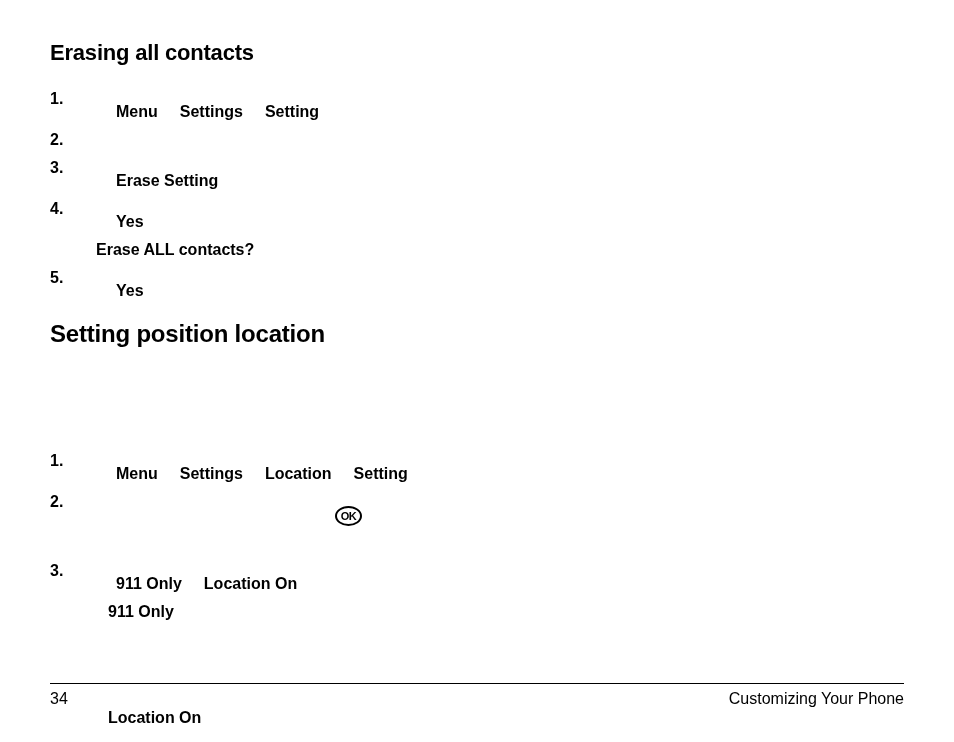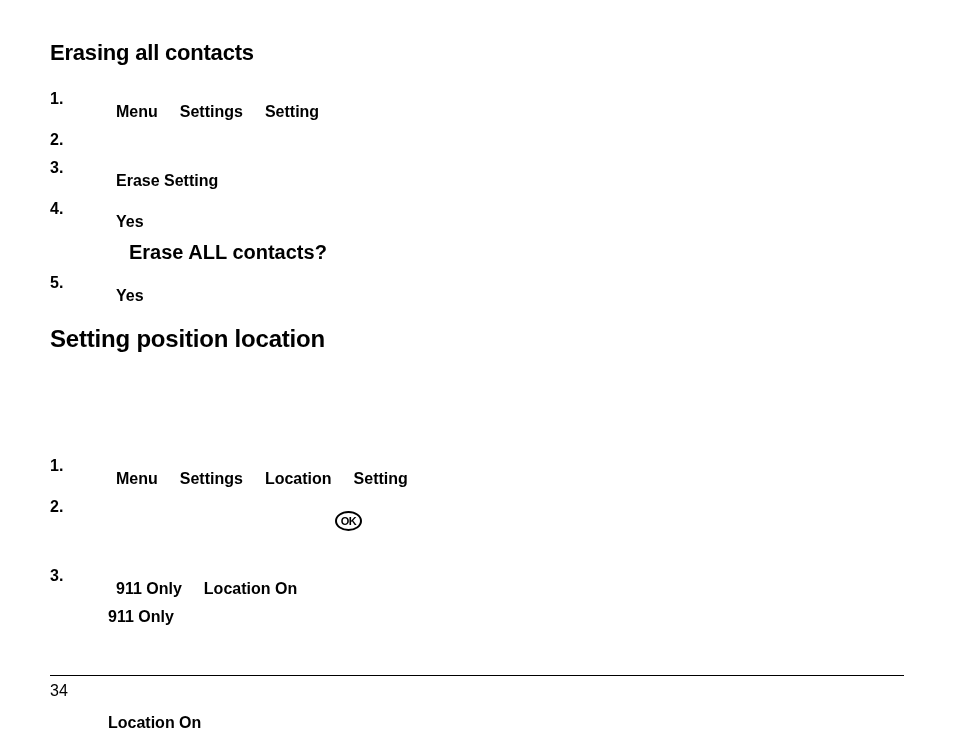--- a/index.html
+++ b/index.html
@@ -40,22 +40,22 @@
       width: 66px;
       flex-shrink: 0;
     }
     .list-content {
       display: flex;
       gap: 22px;
       align-items: flex-start;
       margin-top: 13px;
     }
     .sub-indent {
-      margin-left: 79px;
-      font-size: 20px;
+      margin-left: 46px;
+      font-size: 16px;
       font-weight: bold;
       margin-bottom: 10px;
     }
     .sub-indent-plain {
       margin-left: 58px;
       font-size: 16px;
       font-weight: bold;
       margin-bottom: 10px;
     }
     .ok-icon {
@@ -75,21 +75,21 @@
       height: 90px;
     }
     .spacer-med {
       height: 26px;
     }
     .spacer-big {
       height: 78px;
     }
     .footer {
       position: absolute;
-      bottom: 42px;
+      bottom: 34px;
       left: 50px;
       right: 50px;
       border-top: 1px solid #000;
       padding-top: 6px;
       display: flex;
       justify-content: space-between;
       font-size: 16px;
     }
     .step2-ok {
       margin-left: 219px;
@@ -171,13 +171,14 @@
 </div>
 
 <div class="sub-indent-plain">911 Only</div>
 
 <div class="spacer-big"></div>
 
 <div class="sub-indent-plain">Location On</div>
 
 <div class="footer">
   <span>34</span>
+  <span>Customizing Your Phone</span>
 </div>
 
 </body></html>

